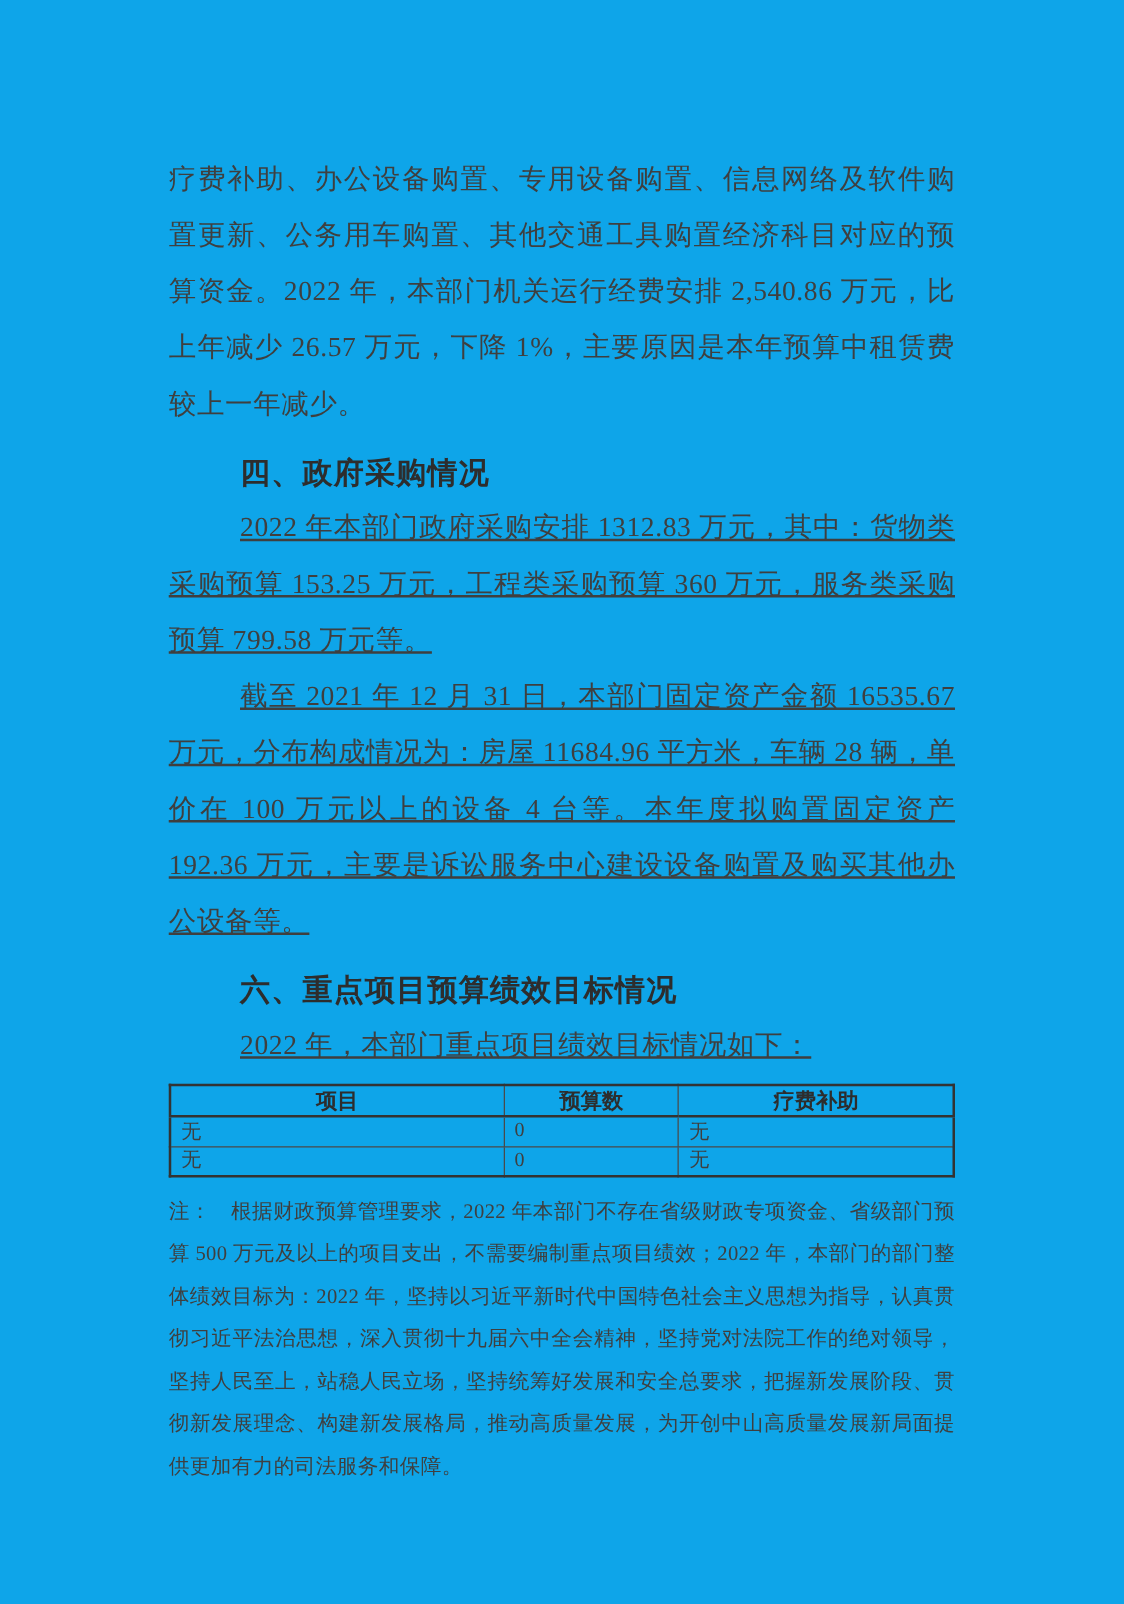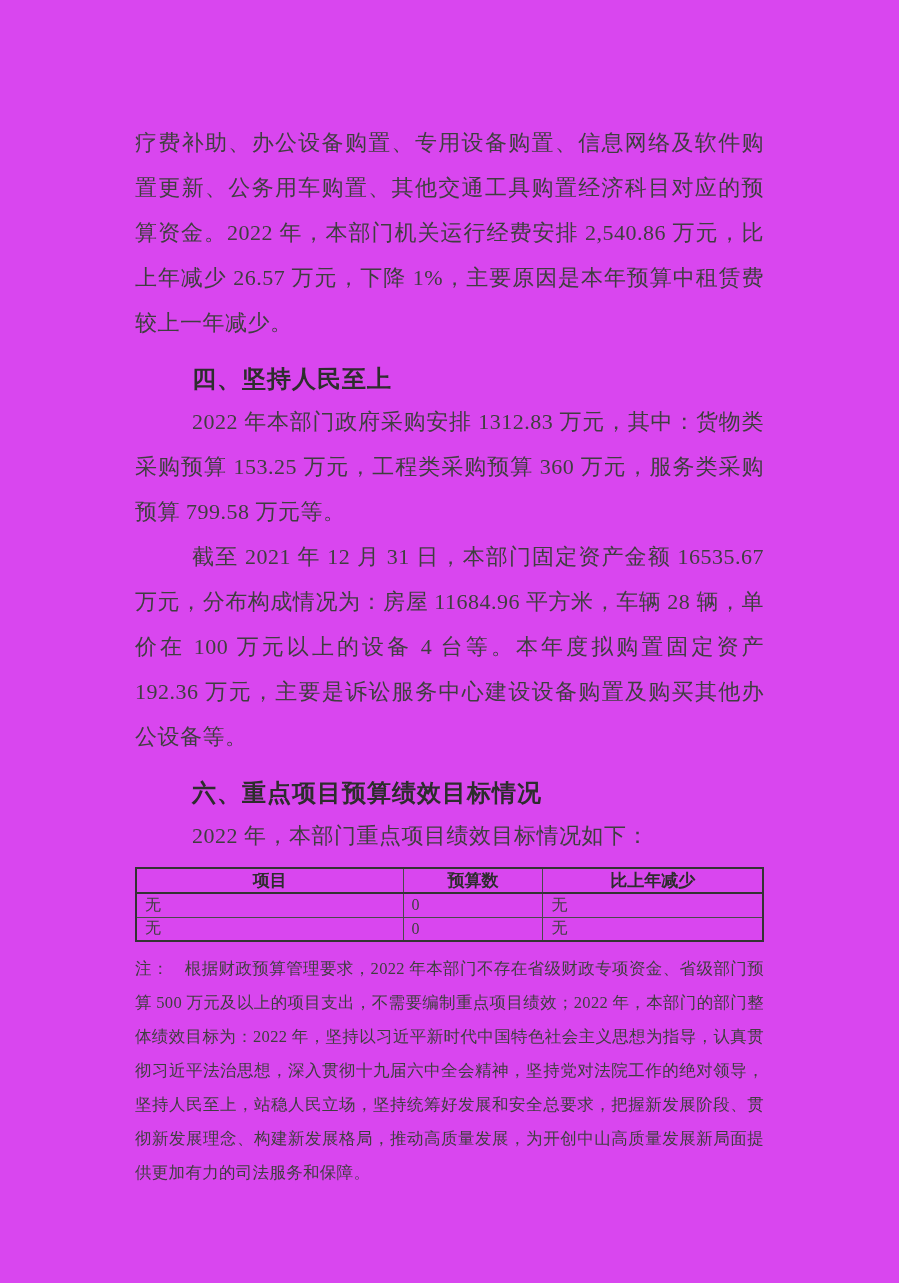--- a/index.html
+++ b/index.html
@@ -5,21 +5,21 @@
   html, body {
     margin: 0;
     padding: 0;
     background: #e8e8e8;
   }
   .page {
     position: relative;
     width: 899px;
     height: 1283px;
     margin: 0 auto;
-    background: #d946ef;
+    background: #0ea5e9;
     color: #3f3f3f;
     overflow: hidden;
     box-sizing: border-box;
     padding-left: 33px;
   }
   .content {
     position: absolute;
     left: 135px;
     top: 120px;
     width: 629px;
@@ -28,20 +28,21 @@
     margin: 0;
     font-family: "Liberation Serif", serif;
     font-size: 22px;
     line-height: 45px;
     text-align: justify;
     letter-spacing: 0.5px;
     color: #3f3f3f;
   }
   .indent {
     text-indent: 57px;
+    text-decoration: underline;
   }
   .sec-heading {
     margin: 14px 0 0 0;
     padding-left: 57px;
     font-family: "Liberation Sans", sans-serif;
     font-size: 24px;
     font-weight: bold;
     line-height: 40px;
     letter-spacing: 1px;
     color: #2d2d2d;
@@ -92,39 +93,39 @@
   }
 </style>
 </head>
 <body>
 
 <div class="page">
   <div class="content">
 
     <p class="body-text">疗费补助、办公设备购置、专用设备购置、信息网络及软件购置更新、公务用车购置、其他交通工具购置经济科目对应的预算资金。2022 年，本部门机关运行经费安排 2,540.86 万元，比上年减少 26.57 万元，下降 1%，主要原因是本年预算中租赁费较上一年减少。</p>
 
-    <h2 class="sec-heading">四、坚持人民至上</h2>
+    <h2 class="sec-heading">四、政府采购情况</h2>
     <p class="body-text indent">2022 年本部门政府采购安排 1312.83 万元，其中：货物类采购预算 153.25 万元，工程类采购预算 360 万元，服务类采购预算 799.58 万元等。</p>
 
     <p class="body-text indent">截至 2021 年 12 月 31 日，本部门固定资产金额 16535.67 万元，分布构成情况为：房屋 11684.96 平方米，车辆 28 辆，单价在 100 万元以上的设备 4 台等。本年度拟购置固定资产 192.36 万元，主要是诉讼服务中心建设设备购置及购买其他办公设备等。</p>
 
     <h2 class="sec-heading">六、重点项目预算绩效目标情况</h2>
     <p class="body-text indent">2022 年，本部门重点项目绩效目标情况如下：</p>
 
     <table class="perf">
       <colgroup>
         <col class="col-project">
         <col class="col-budget">
         <col class="col-target">
       </colgroup>
       <thead>
         <tr>
           <th>项目</th>
           <th>预算数</th>
-          <th>比上年减少</th>
+          <th>疗费补助</th>
         </tr>
       </thead>
       <tbody>
         <tr>
           <td>无</td>
           <td>0</td>
           <td>无</td>
         </tr>
         <tr>
           <td>无</td>

